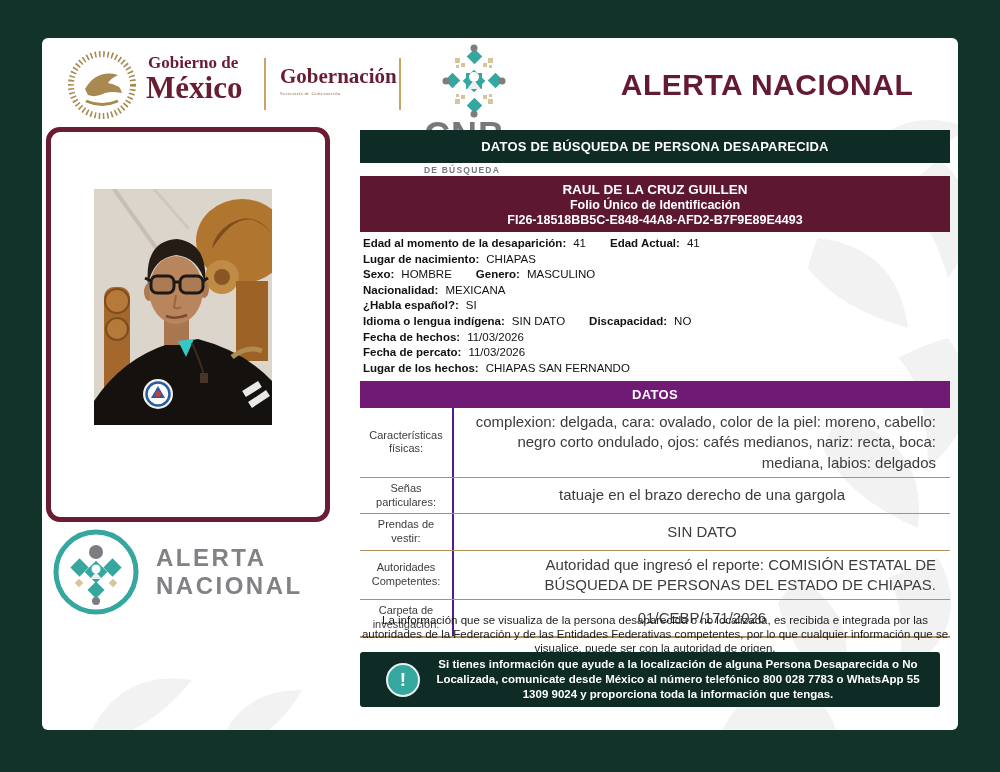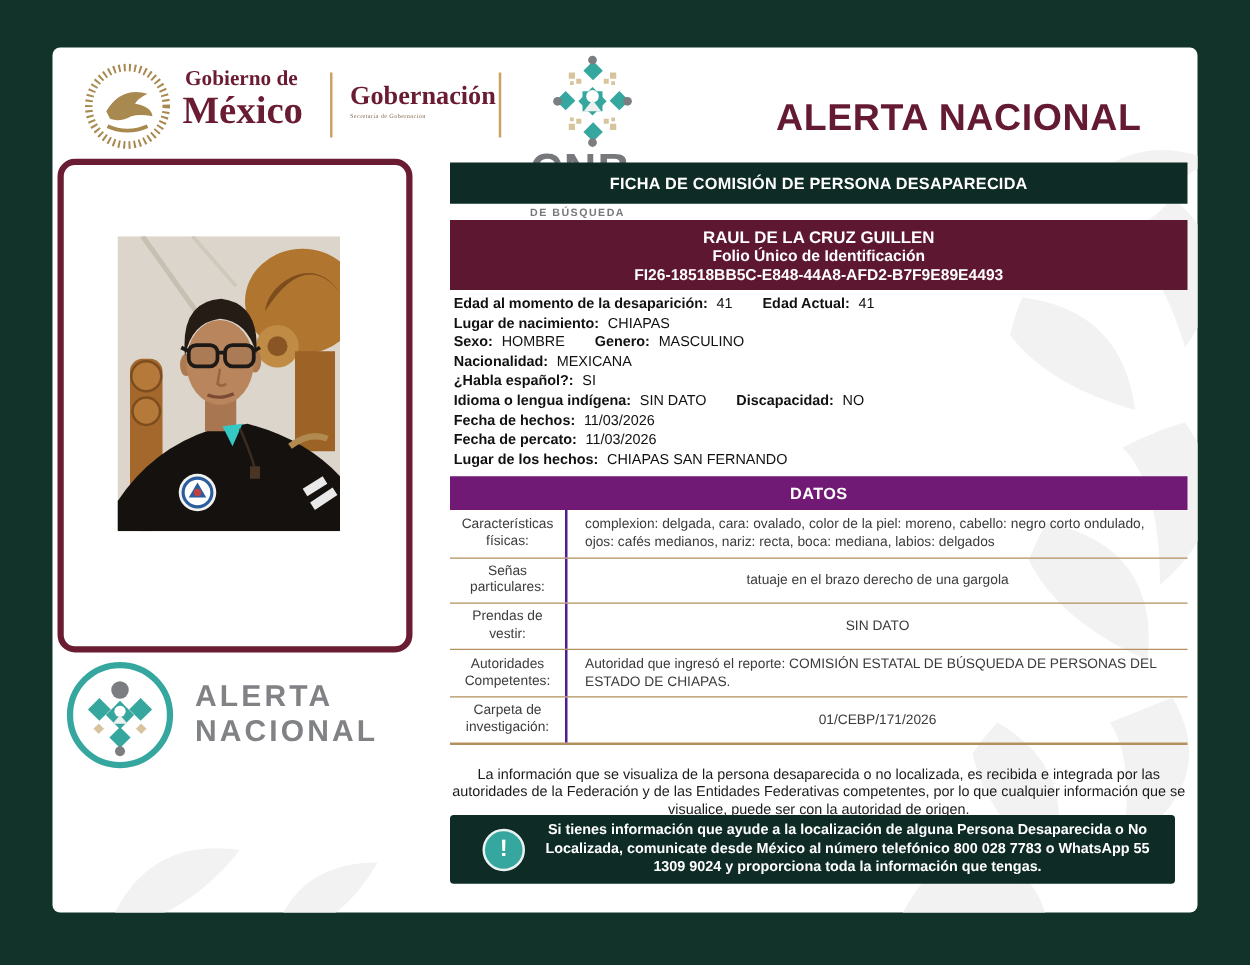--- a/index.html
+++ b/index.html
@@ -21,21 +21,21 @@
   .gob-mx .l1{font-size:17px;font-weight:bold;display:block;margin-left:2px;}
   .gob-mx .l2{font-size:31px;font-weight:bold;display:block;margin-top:1px;}
   .vdiv{position:absolute;top:20px;width:2px;height:52px;background:#c9a462;}
   .gobernacion{position:absolute;left:238px;top:26px;color:#6a1c32;font-family:"Liberation Serif",serif;}
   .gobernacion .t{font-size:21px;font-weight:bold;display:block;}
   .gobernacion .s{font-size:5px;color:#8a6d52;display:block;margin-top:2px;letter-spacing:.3px;}
   .cnb{position:absolute;left:372px;top:6px;display:flex;align-items:center;flex-direction:column;}
   .cnb-text{margin-left:10px;color:#77787b;}
   .cnb-text .acr{font-size:36px;font-weight:bold;letter-spacing:1px;line-height:1;display:block;}
   .cnb-text .nm{font-size:8.5px;font-weight:bold;letter-spacing:1.2px;line-height:1.35;display:block;}
-  .alert-title{position:absolute;left:560px;top:40px;width:330px;text-align:center;
+  .alert-title{position:absolute;left:560px;top:30px;width:330px;text-align:center;
     color:#641a33;font-size:30px;font-weight:bold;letter-spacing:.5px;}
   
   .photo-frame{
     position:absolute;left:4px;top:89px;width:274px;height:385px;
     border:5px solid #6a1c32;border-radius:14px;background:#fff;
   }
   .photo-frame svg{position:absolute;left:43px;top:57px;}
   
   .alerta-logo{position:absolute;left:10px;top:490px;display:flex;align-items:center;}
   .alerta-logo .txt{margin-left:16px;color:#808285;font-size:24px;font-weight:bold;letter-spacing:2.5px;line-height:1.17;}
@@ -64,22 +64,22 @@
   }
   .dtable{position:absolute;left:0;top:370px;width:590px;}
   .drow{display:flex;border-bottom:1.5px solid #b3905e;align-items:stretch;}
   .drow:last-child{border-bottom:2px solid #b3905e;}
   .dlabel{
     width:88px;min-width:88px;border-right:2px solid #4c1d95;
     display:flex;align-items:center;justify-content:center;text-align:center;
     font-size:11px;color:#3c3c3c;padding:4px 2px;line-height:1.25;
   }
   .dvalue{
-    flex:1;display:flex;align-items:center;justify-content:center;text-align:left;
-    font-size:11px;color:#3c3c3c;padding:4px 14px;line-height:1.35;
+    flex:1;display:flex;align-items:center;justify-content:center;text-align:right;
+    font-size:15px;color:#3c3c3c;padding:4px 14px;line-height:1.35;
   }
   .r0{min-height:27px;} .r1{min-height:31px;} .r2{min-height:29px;} .r3{min-height:31px;} .r4{min-height:31px;}
   .disclaimer{
     position:absolute;left:0;top:575px;width:590px;text-align:center;
     font-size:11.5px;color:#1a1a1a;line-height:1.22;margin:0;
   }
   .notice{
     position:absolute;left:0;top:614px;width:580px;height:55px;background:#0e2b25;border-radius:3px;
   }
   .notice .icon-wrap{position:absolute;left:26px;top:11px;}
@@ -237,21 +237,21 @@
       <circle cx="44" cy="73" r="4" fill="#7c7d80"></circle>
     </svg>
     <div class="txt">
       <div>ALERTA</div>
       <div>NACIONAL</div>
     </div>
   </div>
 
   <div class="rcol">
 
-    <div class="ficha-bar">FICHA DE COMISIÓN DE PERSONA DESAPARECIDA</div>
+    <div class="ficha-bar">DATOS DE BÚSQUEDA DE PERSONA DESAPARECIDA</div>
 
     <div class="name-block">
       <div class="nm">RAUL DE LA CRUZ GUILLEN</div>
       <div class="fl">Folio Único de Identificación</div>
       <div class="fl">FI26-18518BB5C-E848-44A8-AFD2-B7F9E89E4493</div>
     </div>
 
     <div class="info-list">
       <div class="info-row">
         <span class="lbl">Edad al momento de la desaparición:</span><span class="val">41</span><span class="lbl second">Edad Actual:</span><span class="val">41</span>

